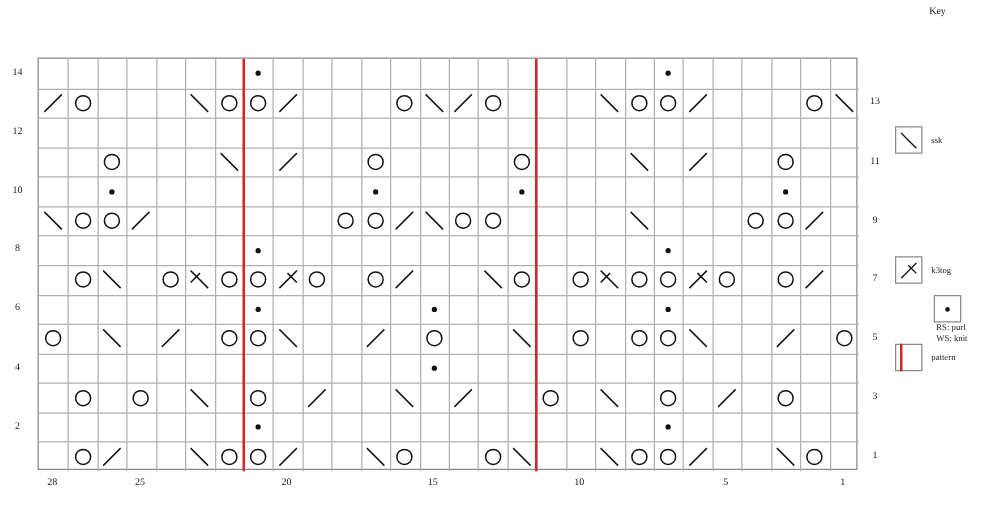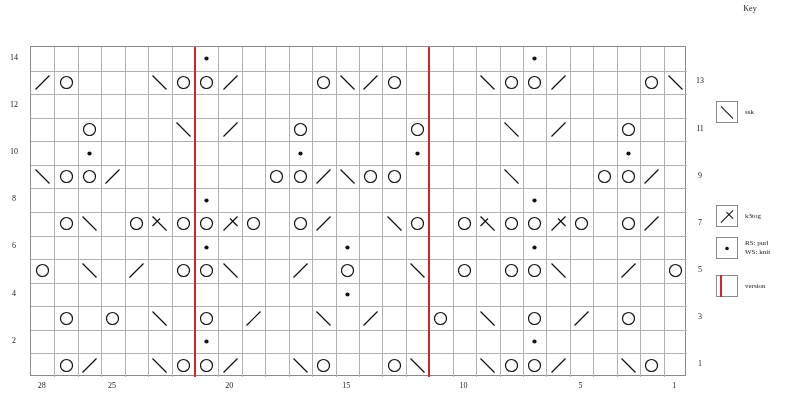--- a/index.html
+++ b/index.html
@@ -810,33 +810,33 @@
       </div>
       <div class="key-row" style="top: 192px; margin-top: 12px;">
         <div class="key-box">
           <svg width="23" height="23" viewBox="0 0 23 23">
             <line x1="4.5" y1="18.5" x2="18.5" y2="4.5" stroke="#111" stroke-width="1.2"></line>
             <line x1="11" y1="6.5" x2="18.5" y2="14" stroke="#111" stroke-width="1.2"></line>
           </svg>
         </div>
         <div class="key-label"><span class="l1">k3tog</span></div>
       </div>
-      <div class="key-row" style="top: 236px;">
+      <div class="key-row" style="top: 236px; flex-direction: column;">
         <div class="key-box">
           <svg width="23" height="23" viewBox="0 0 23 23">
             <circle cx="11.5" cy="11.5" r="2.1" fill="#111"></circle>
           </svg>
         </div>
         <div class="key-label"><span class="l1">RS: purl</span><span class="l2">WS: knit</span></div>
       </div>
       <div class="key-row" style="top: 274px;">
         <div class="key-box repeat">
           <div class="rl" style="background: rgb(211, 38, 43);"></div>
         </div>
-        <div class="key-label"><span class="l1">version</span></div>
+        <div class="key-label"><span class="l1">pattern</span></div>
       </div>
     </div>
 
 <div class="rownum left" style="top: 52.7857px;">14</div>
     <div class="rownum left" style="top: 99.9286px;">12</div>
     <div class="rownum left" style="top: 147.071px;">10</div>
     <div class="rownum left" style="top: 194.214px;">8</div>
     <div class="rownum left" style="top: 241.357px;">6</div>
     <div class="rownum left" style="top: 288.5px;">4</div>
     <div class="rownum left" style="top: 335.643px;">2</div>

